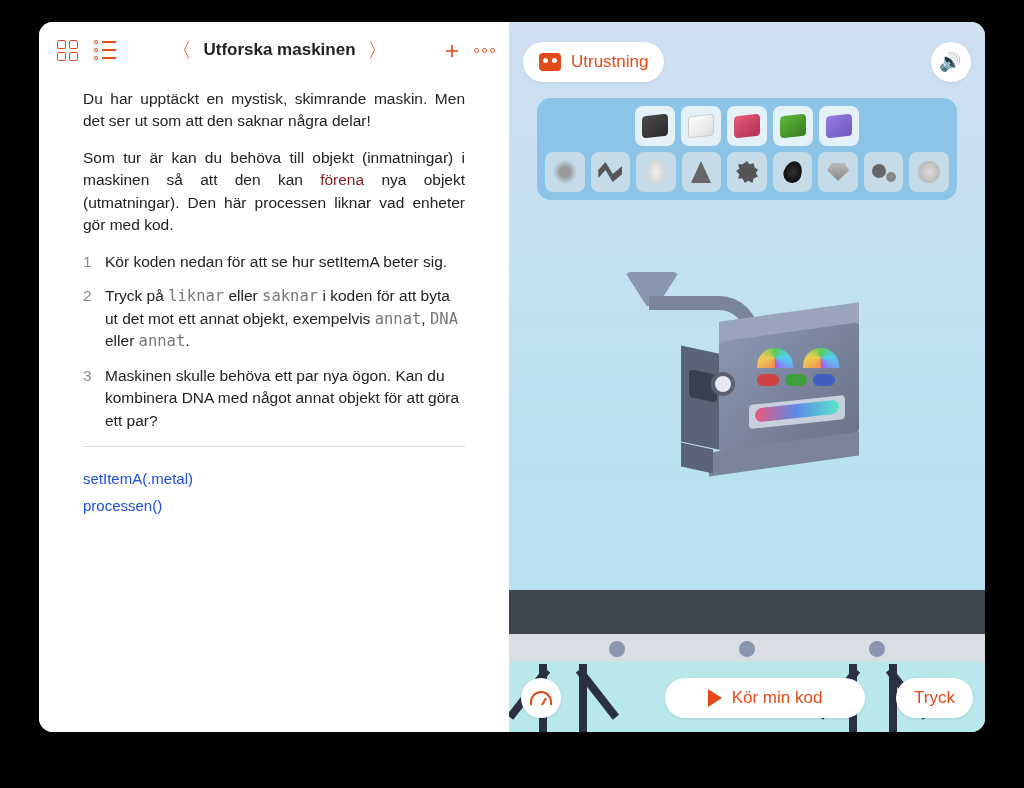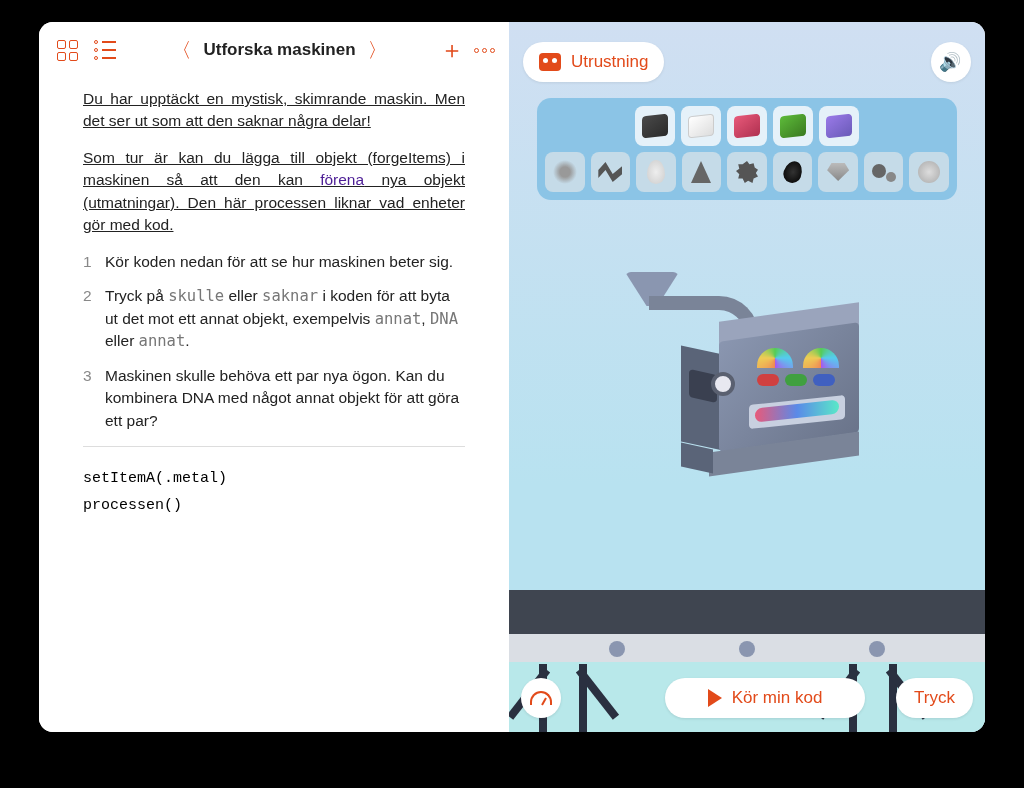--- a/index.html
+++ b/index.html
@@ -14,28 +14,28 @@
 .tb-sep { flex: 1; }
 .title-block { display: flex; align-items: center; gap: 10px; }
 .chev { color: #e24a1a; font-size: 20px; font-weight: 300; padding: 0 2px; cursor: pointer; }
 .title { font-size: 17px; font-weight: 600; color: #222; }
 .plus { color: #e24a1a; font-size: 24px; font-weight: 300; cursor: pointer; }
 .dots { display: flex; gap: 3px; cursor: pointer; }
 .dots span { width: 5px; height: 5px; border: 1px solid #e24a1a; border-radius: 50%; }
 
 
 .content { padding: 10px 44px 0 44px; font-size: 15.5px; color: #222; line-height: 1.45; }
-.content p { margin-bottom: 14px; text-align: justify; text-decoration: underline; }
-.orange { color: #4c1d95; }
+.content p { margin-bottom: 14px; text-align: justify; }
+.orange { color: #7f1d1d; }
 .steps { list-style: none; margin-bottom: 14px; }
 .steps li { display: flex; gap: 10px; margin-bottom: 12px; }
 .num { color: #888; min-width: 12px; }
 .code-inline { font-family: ui-monospace, "SF Mono", Menlo, monospace; color: #777; }
 .hr { border: none; border-top: 1px solid #ddd; margin: 8px 0 18px 0; }
-.code-block { font-family: Liberation Mono, monospace; font-size: 15px; color: #000000; line-height: 1.8; }
+.code-block { font-family: Liberation Sans, sans-serif; font-size: 15px; color: #1d4ed8; line-height: 1.8; }
 
 
 .pill { position: absolute; background: #fff; border-radius: 22px; height: 40px; display: flex; align-items: center; padding: 0 16px; gap: 10px; box-shadow: 0 1px 3px rgba(0,0,0,0.08); }
 .pill-equip { left: 14px; top: 20px; cursor: pointer; }
 .pill-equip-label { color: #e24a1a; font-size: 17px; font-weight: 500; }
 .pill-sound { right: 14px; top: 20px; width: 40px; height: 40px; padding: 0; justify-content: center; cursor: pointer; }
 
 
 .palette { position: absolute; left: 28px; top: 76px; right: 28px; background: #8bc4e6; border-radius: 14px; padding: 8px; display: flex; flex-direction: column; gap: 6px; }
 .palette-row { display: flex; gap: 6px; justify-content: center; }
@@ -155,31 +155,31 @@
       <div class="dots">
           <span></span>
           <span></span>
           <span></span>
         </div>
     </div>
 
     <div class="content">
       <p>Du har upptäckt en mystisk, skimrande maskin. Men det ser ut som att den saknar några delar!</p>
       <p>
-        <span>Som tur är kan du lägga till objekt (forgeItems) i maskinen så att den kan </span><span class="orange">förena</span><span> nya objekt (utmatningar). Den här processen liknar vad enheter gör med kod.</span>
+        <span>Som tur är kan du behöva till objekt (inmatningar) i maskinen så att den kan </span><span class="orange">förena</span><span> nya objekt (utmatningar). Den här processen liknar vad enheter gör med kod.</span>
       </p>
       <ol class="steps">
         <li>
           <span class="num">1</span>
-          <span>Kör koden nedan för att se hur maskinen beter sig.</span>
+          <span>Kör koden nedan för att se hur setItemA beter sig.</span>
         </li>
         <li>
           <span class="num">2</span>
           <span>
-            <span>Tryck på </span><span class="code-inline">skulle</span><span> eller </span><span class="code-inline">saknar</span><span> i koden för att byta ut det mot ett annat objekt, exempelvis </span><span class="code-inline">annat</span><span>, </span><span class="code-inline">DNA</span><span> eller </span><span class="code-inline">annat</span><span>.</span>
+            <span>Tryck på </span><span class="code-inline">liknar</span><span> eller </span><span class="code-inline">saknar</span><span> i koden för att byta ut det mot ett annat objekt, exempelvis </span><span class="code-inline">annat</span><span>, </span><span class="code-inline">DNA</span><span> eller </span><span class="code-inline">annat</span><span>.</span>
           </span>
         </li>
         <li>
           <span class="num">3</span>
           <span>Maskinen skulle behöva ett par nya ögon. Kan du kombinera DNA med något annat objekt för att göra ett par?</span>
         </li>
       </ol>
       <hr class="hr">
       <div class="code-block">
         <div>setItemA(.metal)</div>

